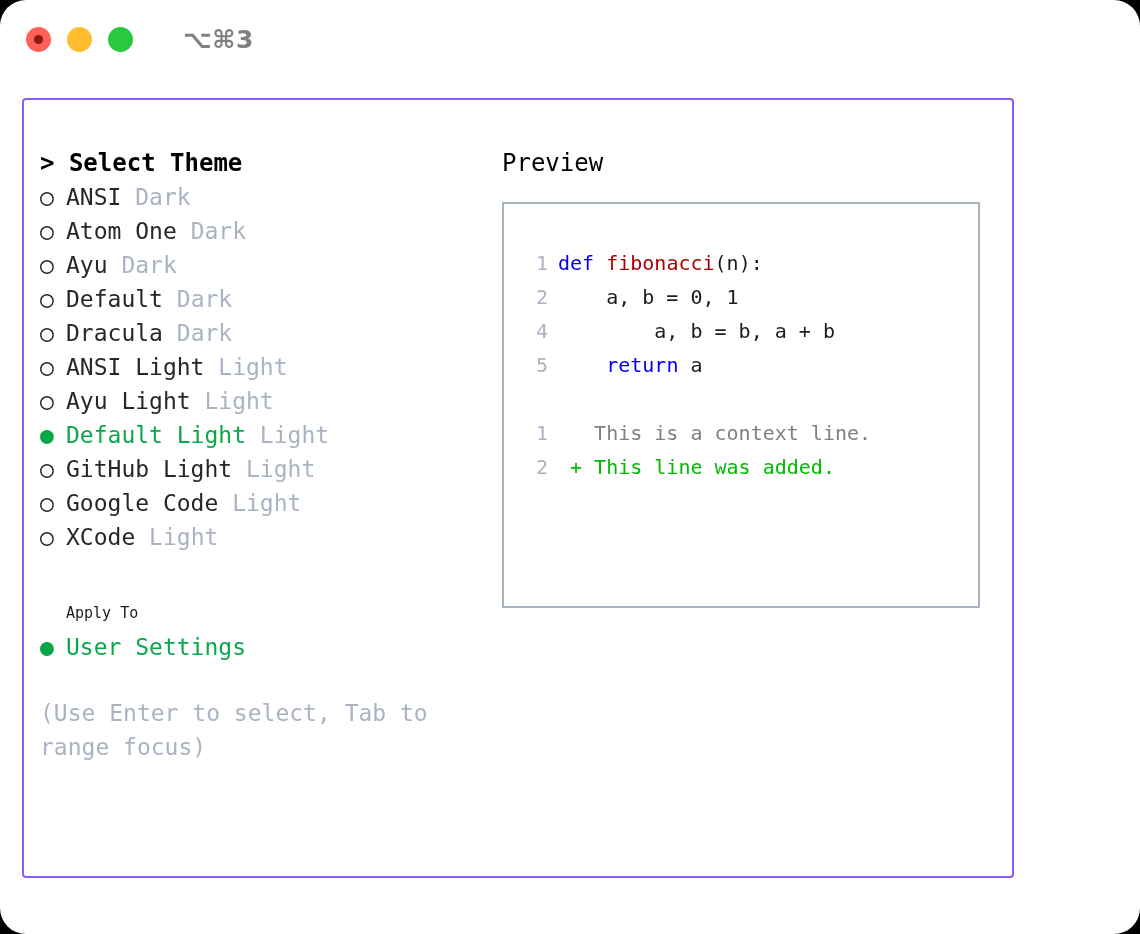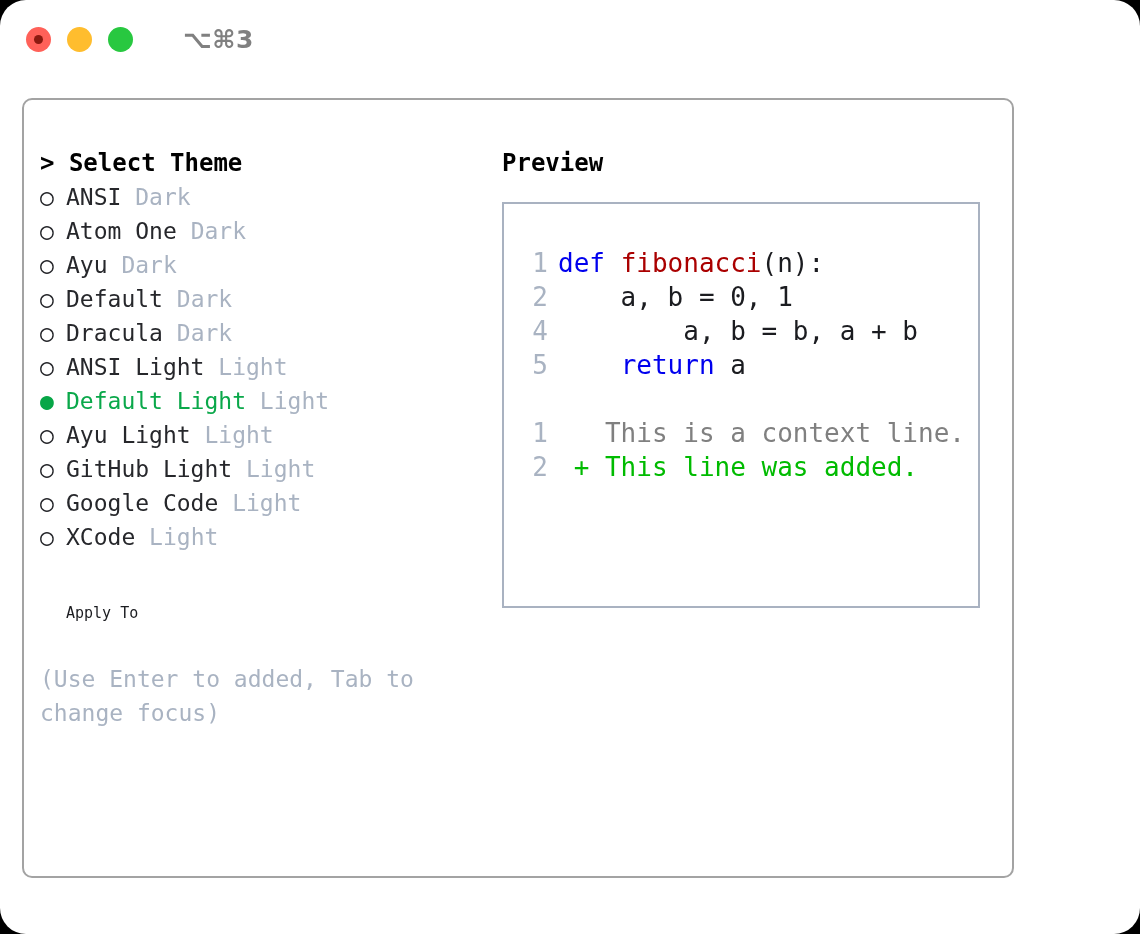--- a/index.html
+++ b/index.html
@@ -61,22 +61,22 @@
     font-family: "DejaVu Sans", "Liberation Sans", sans-serif;
   }
 
   
   #panel {
     position: absolute;
     left: 22px;
     top: 98px;
     width: 992px;
     height: 780px;
-    border: 2px solid #a3a3a3;
-    border-radius: 10px;
+    border: 2px solid #8b5cf6;
+    border-radius: 4px;
     box-sizing: border-box;
     background: #fff;
   }
 
   
   #left-col {
     position: absolute;
     left: 16px;
     top: 46px;
     width: 450px;
@@ -120,36 +120,36 @@
 
   
   #right-col {
     position: absolute;
     left: 478px;
     top: 46px;
     width: 500px;
   }
   #preview-title {
     font-size: 24px;
-    font-weight: bold;
+    font-weight: normal;
     color: #000;
     height: 34px;
     line-height: 34px;
   }
   #preview-box {
     margin-top: 22px;
     width: 478px;
     height: 406px;
     border: 2px solid #a9b2c1;
     box-sizing: border-box;
     background: #fff;
     padding: 42px 0 0 18px;
   }
   .code-line {
-    font-size: 26px;
+    font-size: 20px;
     line-height: 34px;
     white-space: pre;
   }
   .lineno {
     display: inline-block;
     width: 26px;
     text-align: right;
     color: #a9b3c2;
     margin-right: 10px;
   }
@@ -177,36 +177,37 @@
 
     <div id="left-col">
       <div class="row head-row">&gt; Select Theme</div>
       <div id="theme-list">
           <div class="row"><span class="marker">○</span><span class="label">ANSI</span><span class="suffix"> Dark</span></div>
           <div class="row"><span class="marker">○</span><span class="label">Atom One</span><span class="suffix"> Dark</span></div>
           <div class="row"><span class="marker">○</span><span class="label">Ayu</span><span class="suffix"> Dark</span></div>
           <div class="row"><span class="marker">○</span><span class="label">Default</span><span class="suffix"> Dark</span></div>
           <div class="row"><span class="marker">○</span><span class="label">Dracula</span><span class="suffix"> Dark</span></div>
           <div class="row"><span class="marker">○</span><span class="label">ANSI Light</span><span class="suffix"> Light</span></div>
+          <div class="row"><span class="marker">○</span><span class="label">Ayu Light</span><span class="suffix"> Light</span></div>
           <div class="row selected"><span class="marker">●</span><span class="label">Default Light</span><span class="suffix"> Light</span></div>
-          <div class="row"><span class="marker">○</span><span class="label">Ayu Light</span><span class="suffix"> Light</span></div>
           <div class="row"><span class="marker">○</span><span class="label">GitHub Light</span><span class="suffix"> Light</span></div>
           <div class="row"><span class="marker">○</span><span class="label">Google Code</span><span class="suffix"> Light</span></div>
           <div class="row"><span class="marker">○</span><span class="label">XCode</span><span class="suffix"> Light</span></div>
         </div>
 
       <div class="spacer-lg"></div>
 
       <div class="section-head">Apply To</div>
       <div id="apply-list">
+          <div class="row selected"><span class="marker">●</span><span class="label">User Settings</span></div>
         </div>
 
       <div class="spacer-md"></div>
 
-      <div id="hint">(Use Enter to added, Tab to change focus)</div>
+      <div id="hint">(Use Enter to select, Tab to range focus)</div>
     </div>
 
     <div id="right-col">
       <div id="preview-title">Preview</div>
       <div id="preview-box">
         <div id="code-block">
             <div class="code-line"><span class="lineno">1</span><span class="kw">def </span><span class="fn">fibonacci</span><span class="plain">(n):</span></div>
             <div class="code-line"><span class="lineno">2</span><span class="plain">    a, b = 0, 1</span></div>
             <div class="code-line"><span class="lineno">4</span><span class="plain">        a, b = b, a + b</span></div>
             <div class="code-line"><span class="lineno">5</span><span class="plain">    </span><span class="kw">return</span><span class="plain"> a</span></div>

